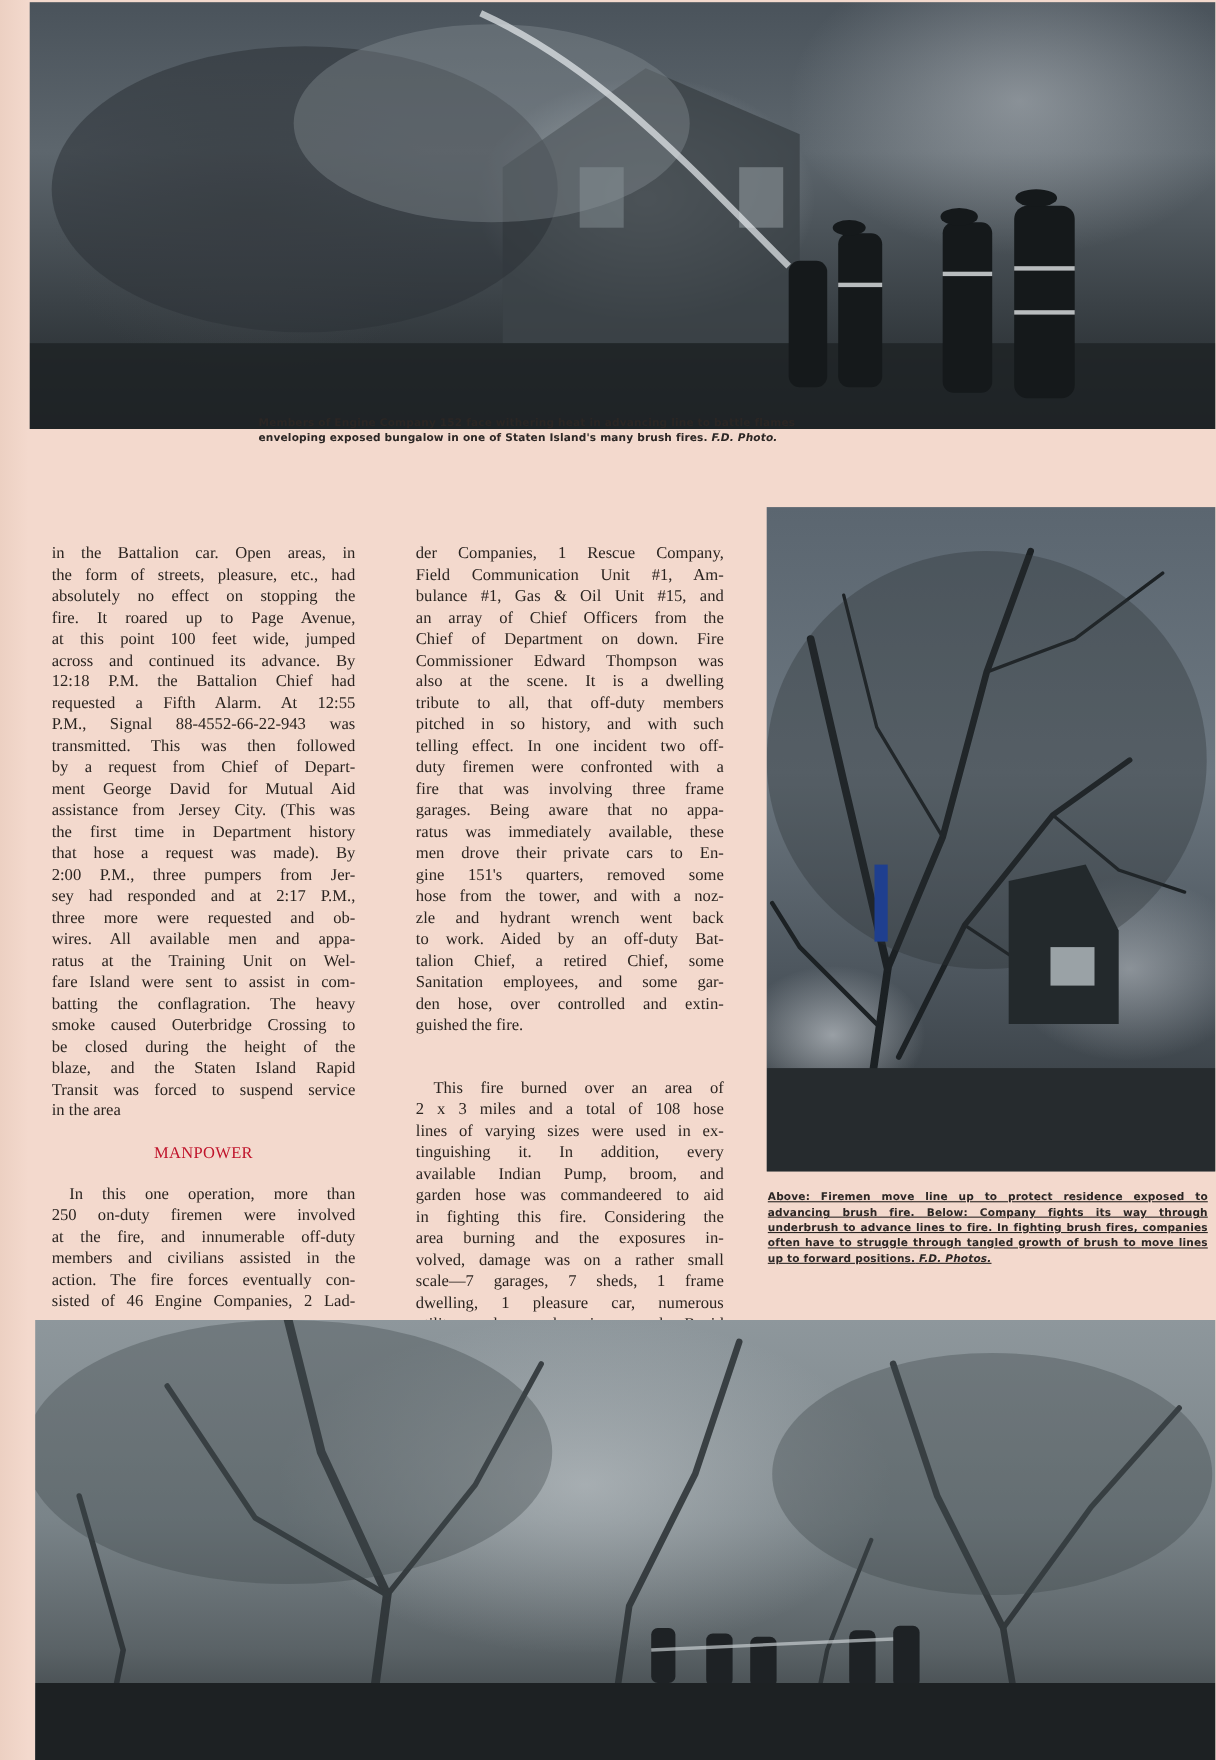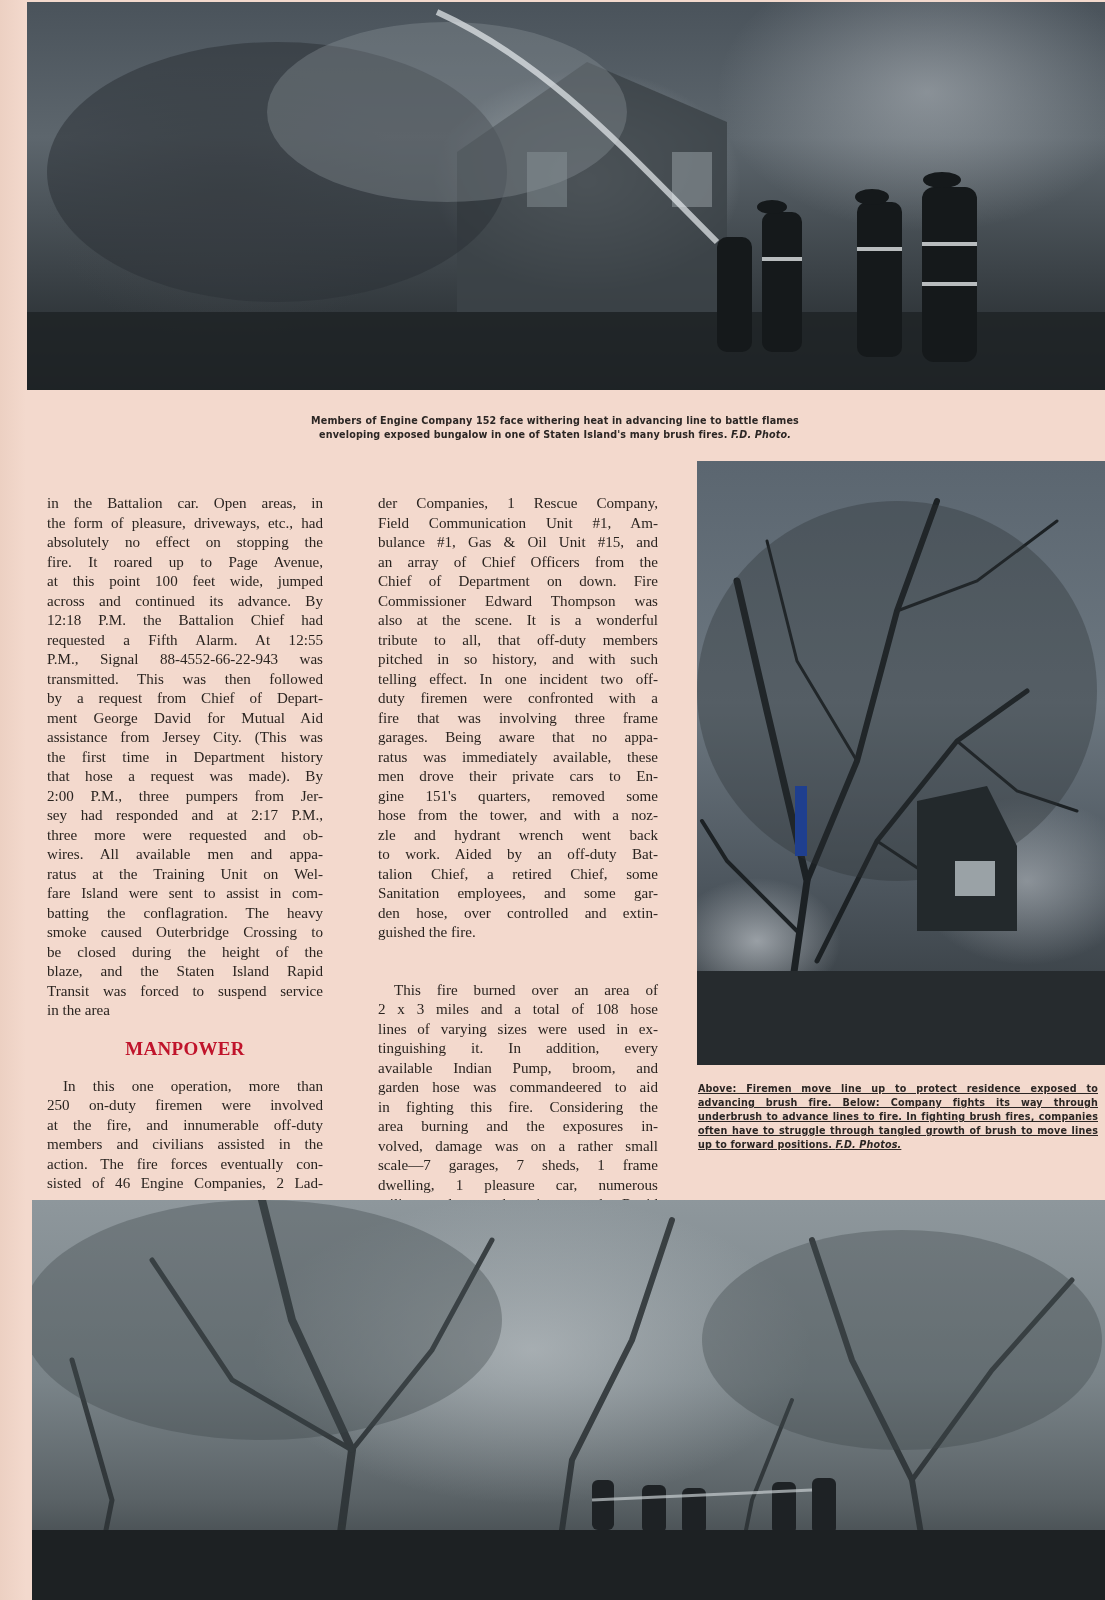--- a/index.html
+++ b/index.html
@@ -39,37 +39,37 @@
   .photo svg { position: absolute; left: 0; top: 0; width: 100%; height: 100%; }
 
   
   .caption {
     position: absolute;
     font-family: "DejaVu Sans", "Liberation Sans", sans-serif;
     font-weight: bold; color: #2b2624;
     font-size: 9.6px; line-height: 14px; letter-spacing: 0.15px;
   }
   .caption .credit { font-style: italic; margin-top: 32px; }
-  #caption-top { left: 235px; top: 414px; width: 640px; text-align: center; }
+  #caption-top { left: 235px; top: 378px; width: 640px; text-align: left; }
   #caption-right { left: 698px; top: 1082px; width: 400px; text-align: justify; text-align-last: left; text-decoration: underline; }
 
   
   .col {
     position: absolute;
     font-size: 15.1px; line-height: 19.5px; text-align: justify; color: #2a2420;
   }
   .col p { margin: 16px; }
   .col .line { display: block; text-align: justify; text-align-last: justify; white-space: nowrap; }
   .col .line.last { text-align-last: left; }
   #col-1 { left: 31px; top: 478px; width: 308px; }
   #col-2 { left: 362px; top: 478px; width: 312px; }
   .indent { padding-left: 16px; }
   .heading {
     display: block; text-align: right; text-align-last: center !important;
-    color: #c0142b; font-weight: bold; font-size: 19px; line-height: 24px;
+    color: #c0142b; font-weight: normal; font-size: 15px; line-height: 24px;
     margin: 10px 0 4px 0; letter-spacing: 0.3px;
   }
   .spacer { height: 6px; }
 </style>
 </head>
 <body>
 
 <div class="page-edge"></div>
 
 <div class="photo" id="photo-top" title="Firefighters of Engine Company 152 advancing a hose line toward a burning bungalow engulfed in smoke">
@@ -106,21 +106,21 @@
 
 <div class="caption" id="caption-top">
   <span>Members of Engine Company 152 face withering heat in advancing line to battle flames</span><br>
   <span>enveloping exposed bungalow in one of Staten Island's many brush fires.</span>
   <span class="credit">F.D. Photo.</span>
 </div>
 
 <div class="col" id="col-1">
   <p>
     <span class="line">in the Battalion car. Open areas, in</span>
-    <span class="line">the form of pleasure, driveways, etc., had</span>
+    <span class="line">the form of streets, pleasure, etc., had</span>
     <span class="line">absolutely no effect on stopping the</span>
     <span class="line">fire. It roared up to Page Avenue,</span>
     <span class="line">at this point 100 feet wide, jumped</span>
     <span class="line">across and continued its advance. By</span>
     <span class="line">12:18 P.M. the Battalion Chief had</span>
     <span class="line">requested a Fifth Alarm. At 12:55</span>
     <span class="line">P.M., Signal 88-4552-66-22-943 was</span>
     <span class="line">transmitted. This was then followed</span>
     <span class="line">by a request from Chief of Depart-</span>
     <span class="line">ment George David for Mutual Aid</span>
@@ -152,21 +152,21 @@
 </div>
 
 <div class="col" id="col-2">
   <p>
     <span class="line">der Companies, 1 Rescue Company,</span>
     <span class="line">Field Communication Unit #1, Am-</span>
     <span class="line">bulance #1, Gas &amp; Oil Unit #15, and</span>
     <span class="line">an array of Chief Officers from the</span>
     <span class="line">Chief of Department on down. Fire</span>
     <span class="line">Commissioner Edward Thompson was</span>
-    <span class="line">also at the scene. It is a wonderful</span>
+    <span class="line">also at the scene. It is a dwelling</span>
     <span class="line">tribute to all, that off-duty members</span>
     <span class="line">pitched in so history, and with such</span>
     <span class="line">telling effect. In one incident two off-</span>
     <span class="line">duty firemen were confronted with a</span>
     <span class="line">fire that was involving three frame</span>
     <span class="line">garages. Being aware that no appa-</span>
     <span class="line">ratus was immediately available, these</span>
     <span class="line">men drove their private cars to En-</span>
     <span class="line">gine 151's quarters, removed some</span>
     <span class="line">hose from the tower, and with a noz-</span>

